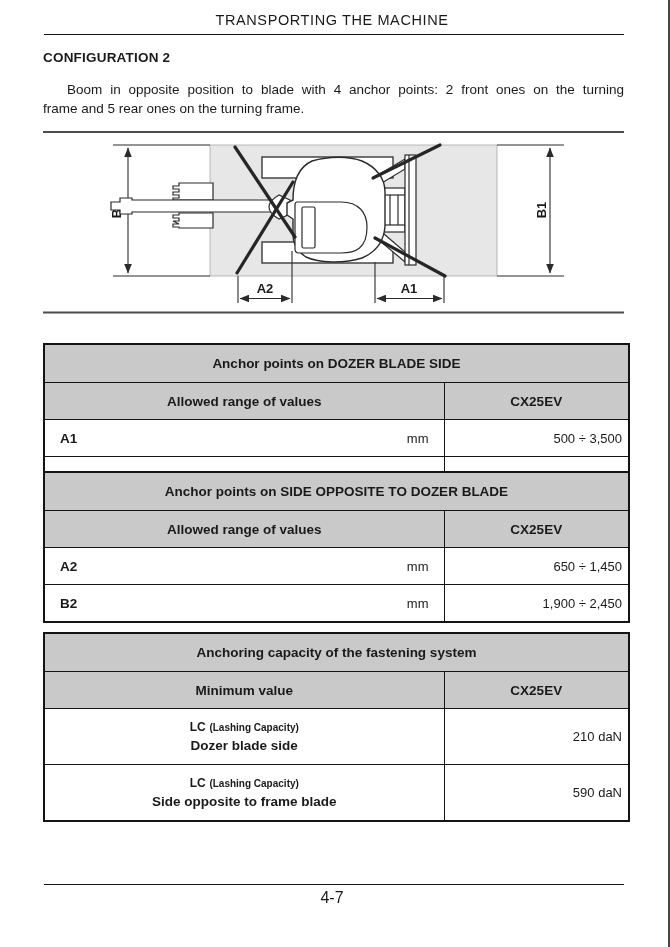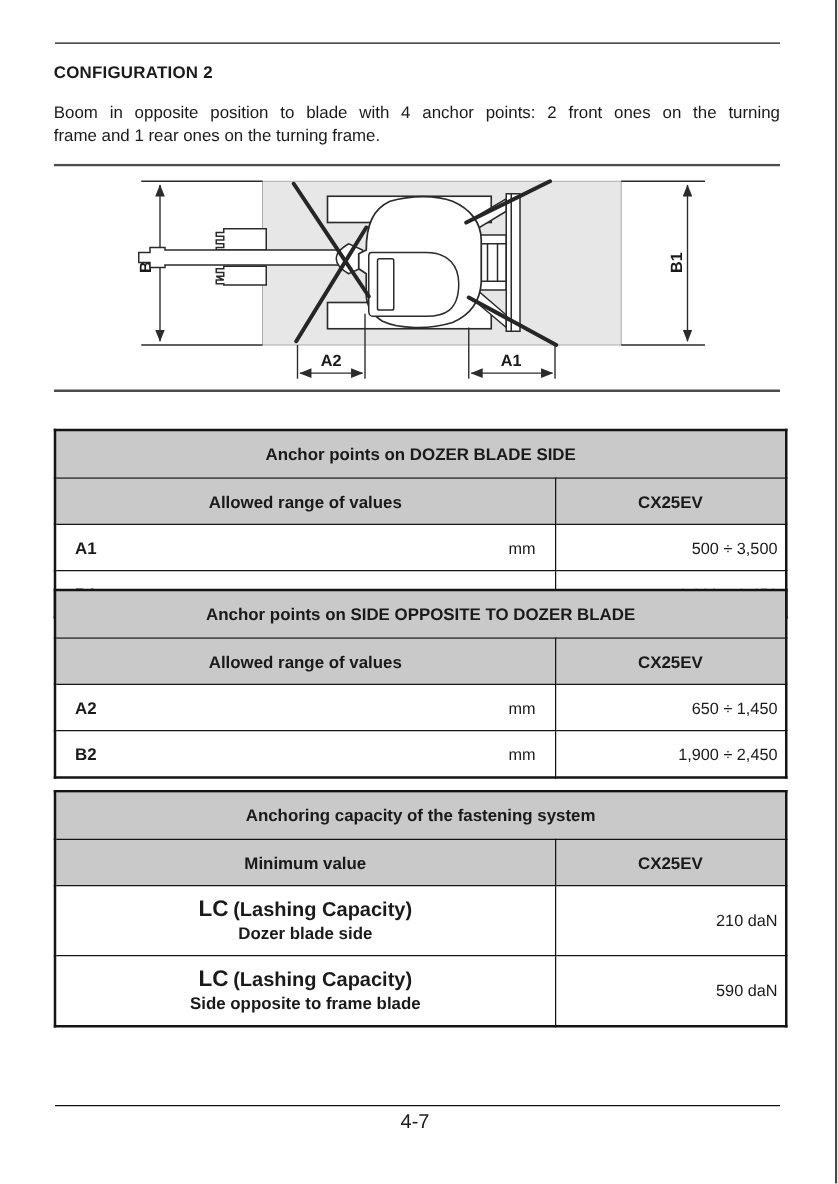--- a/index.html
+++ b/index.html
@@ -8,58 +8,59 @@
     font-family:"Liberation Sans",sans-serif;color:#1a1a1a;
   }
   .abs{position:absolute;}
   #page-title{
     top:12px;left:0;width:664px;text-align:center;
     font-size:14.5px;letter-spacing:.6px;font-weight:400;
   }
   #title-rule{top:34px;left:44px;width:580px;border-top:1.6px solid #141414;}
   #section-title{top:50px;left:43px;font-size:13.5px;font-weight:700;letter-spacing:.2px;}
   #paragraph{top:80px;left:43px;width:581px;font-size:13.5px;line-height:19px;}
-  #paragraph .just{text-align:justify;text-align-last:justify;}
+  #paragraph .just{text-align:justify;text-align-last:justify;margin-left:24px;}
   #diagram-svg{top:131px;left:43px;}
   .dimtext{font-family:"Liberation Sans",sans-serif;font-size:13px;font-weight:700;fill:#1a1a1a;}
   table.spec{
     left:43px;width:585px;border-collapse:collapse;table-layout:fixed;
     border:2px solid #141414;font-size:13.5px;
   }
   table.spec td{border:1px solid #141414;padding:6px;overflow:hidden;}
   #table1{top:343px;} #table2{top:471px;border-radius:13px;} #table3{top:632px;}
   tr.t-title td, tr.t-sub td{background:#c9c9c9;text-align:center;font-weight:700;}
   tr.t-title td{height:25px;}
   tr.t-sub td{height:24px;}
   tr.t-row td{height:24px;background:#fff;}
   .lr{display:flex;justify-content:space-between;align-items:center;padding:0 9px;}
   .lr .lbl{font-weight:700;}
   .lr .unit{font-weight:400;font-size:13px;}
   td.val{text-align:right;font-weight:400;font-size:13px;}
   tr.t-big td{height:43px;background:#fff;}
   .lc-cell{text-align:center;line-height:18px;font-weight:700;}
-  .lc-cell .lc{font-size:18px;}
-  .lc-cell .lcp{font-size:16px;}
+  .lc-cell .lc{font-size:12px;}
+  .lc-cell .lcp{font-size:10px;}
   .lc-cell .l2{font-size:13.5px;}
   #footer-rule{top:884px;left:44px;width:580px;border-top:1.6px solid #141414;}
   #page-number{top:889px;left:0;width:664px;text-align:center;font-size:16px;}
   #scan-edge{top:0;right:0;width:2px;height:947px;background:#474747;}
 </style>
 </head>
 <body>
 
 <div id="page">
 
+  <div id="page-title" class="abs">TRANSPORTING THE MACHINE</div>
   <div id="title-rule" class="abs"></div>
 
   <div id="section-title" class="abs">CONFIGURATION 2</div>
 
   <div id="paragraph" class="abs">
     <div class="just">Boom in opposite position to blade with 4 anchor points: 2 front ones on the turning</div>
-    <div>frame and 1 rear ones on the turning frame.</div>
+    <div>frame and 5 rear ones on the turning frame.</div>
   </div>
 
   <svg id="diagram-svg" class="abs" width="584" height="183" viewBox="0 0 584 183">
     <defs>
       <marker id="arw" viewBox="0 0 10 8" refX="9.5" refY="4" markerWidth="9" markerHeight="7" orient="auto-start-reverse">
         <path d="M0 0 L10 4 L0 8 Z" fill="#2b2b2b"></path>
       </marker>
     </defs>
 
     <line x1="0" y1="1" x2="581" y2="1" stroke="#4d4d4d" stroke-width="2"></line>

